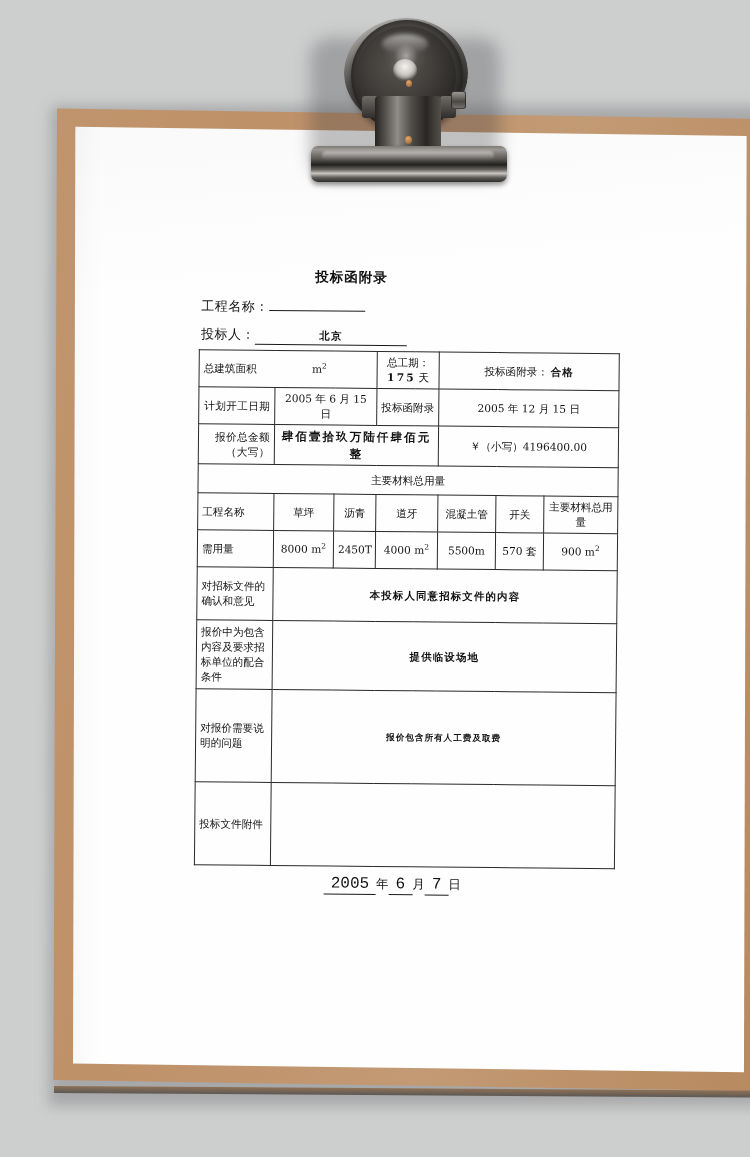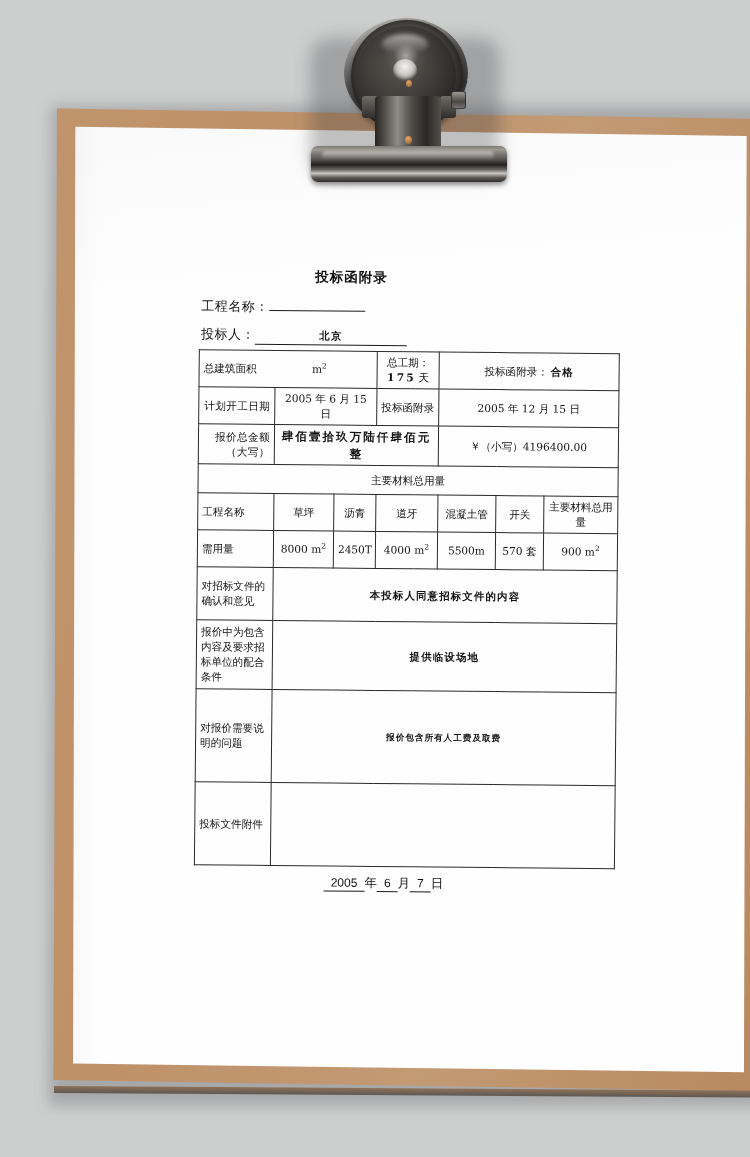--- a/index.html
+++ b/index.html
@@ -300,25 +300,25 @@
 
   .date-line {
     position: absolute;
     left: 258px;
     top: 748px;
     font-size: 12.5px;
     white-space: nowrap;
     font-family: "Liberation Serif", serif;
   }
   .date-line u {
-    font-family: Liberation Sans, sans-serif;
+    font-family: Liberation Mono, monospace;
     text-decoration: none;
     border-bottom: 1.1px solid #1a1a1a;
     padding: 0 7px 1px 7px;
-    font-size: 12px;
+    font-size: 16px;
   }
 </style>
 </head>
 <body>
 
 <div id="clipboard-scene">
 
   <div class="board-shadow"></div>
   <div class="board"></div>
   <div class="board-edge-bottom"></div>

